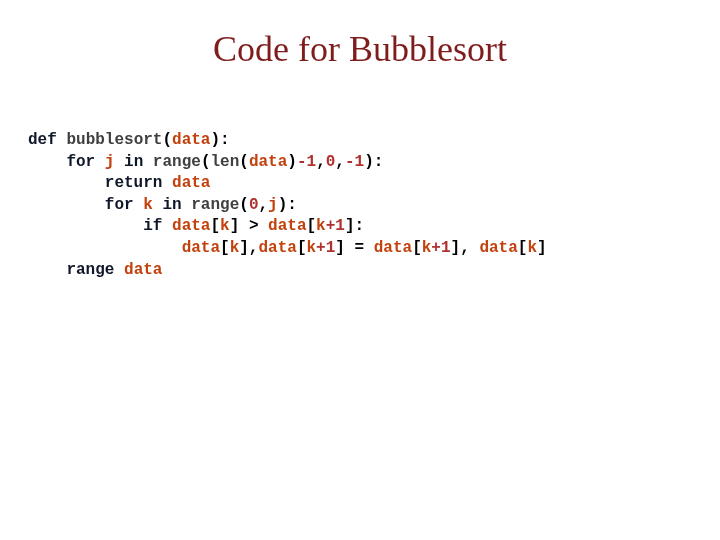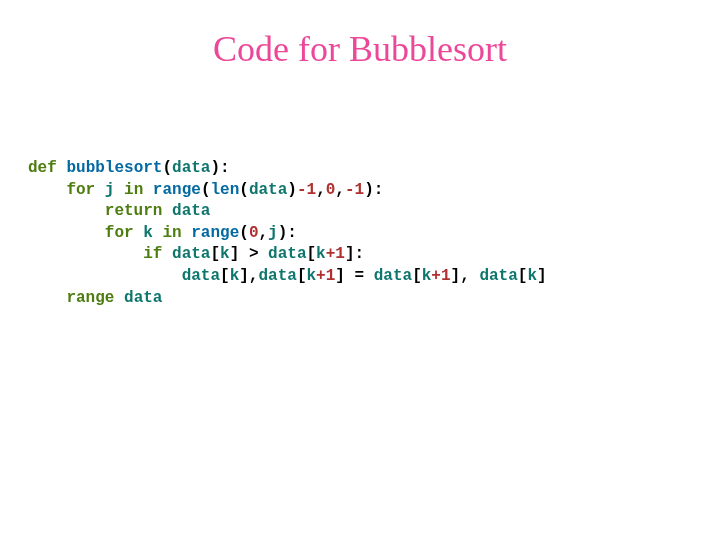--- a/index.html
+++ b/index.html
@@ -12,35 +12,35 @@
   }
   .slide {
     width: 100%;
     height: 100%;
     padding-top: 28px;
   }
   .title {
     text-align: center;
     font-size: 36px;
     font-weight: normal;
-    color: #ec4899;
-    margin-bottom: 88px;
+    color: #7f1d1d;
+    margin-bottom: 60px;
   }
   .code-block {
     font-family: "Courier New", Courier, monospace;
     font-size: 16px;
     font-weight: bold;
     line-height: 1.35;
     white-space: pre;
     padding-left: 28px;
     color: #000;
   }
-  .kw { color: #4d7c0f; }       
-  .fn { color: #0369a1; }          
-  .id { color: #0f766e; }          
+  .kw { color: #0f172a; }       
+  .fn { color: #404040; }          
+  .id { color: #c2410c; }          
   .num { color: #b03030; }      
   .punct { color: #000; }       
 </style>
 </head>
 <body>
 
 <div class="slide">
   <h1 class="title">Code for Bubblesort</h1>
 
   <div class="code-block"><span class="kw">def</span> <span class="fn">bubblesort</span><span class="punct">(</span><span class="id">data</span><span class="punct">)</span><span class="punct">:</span>

